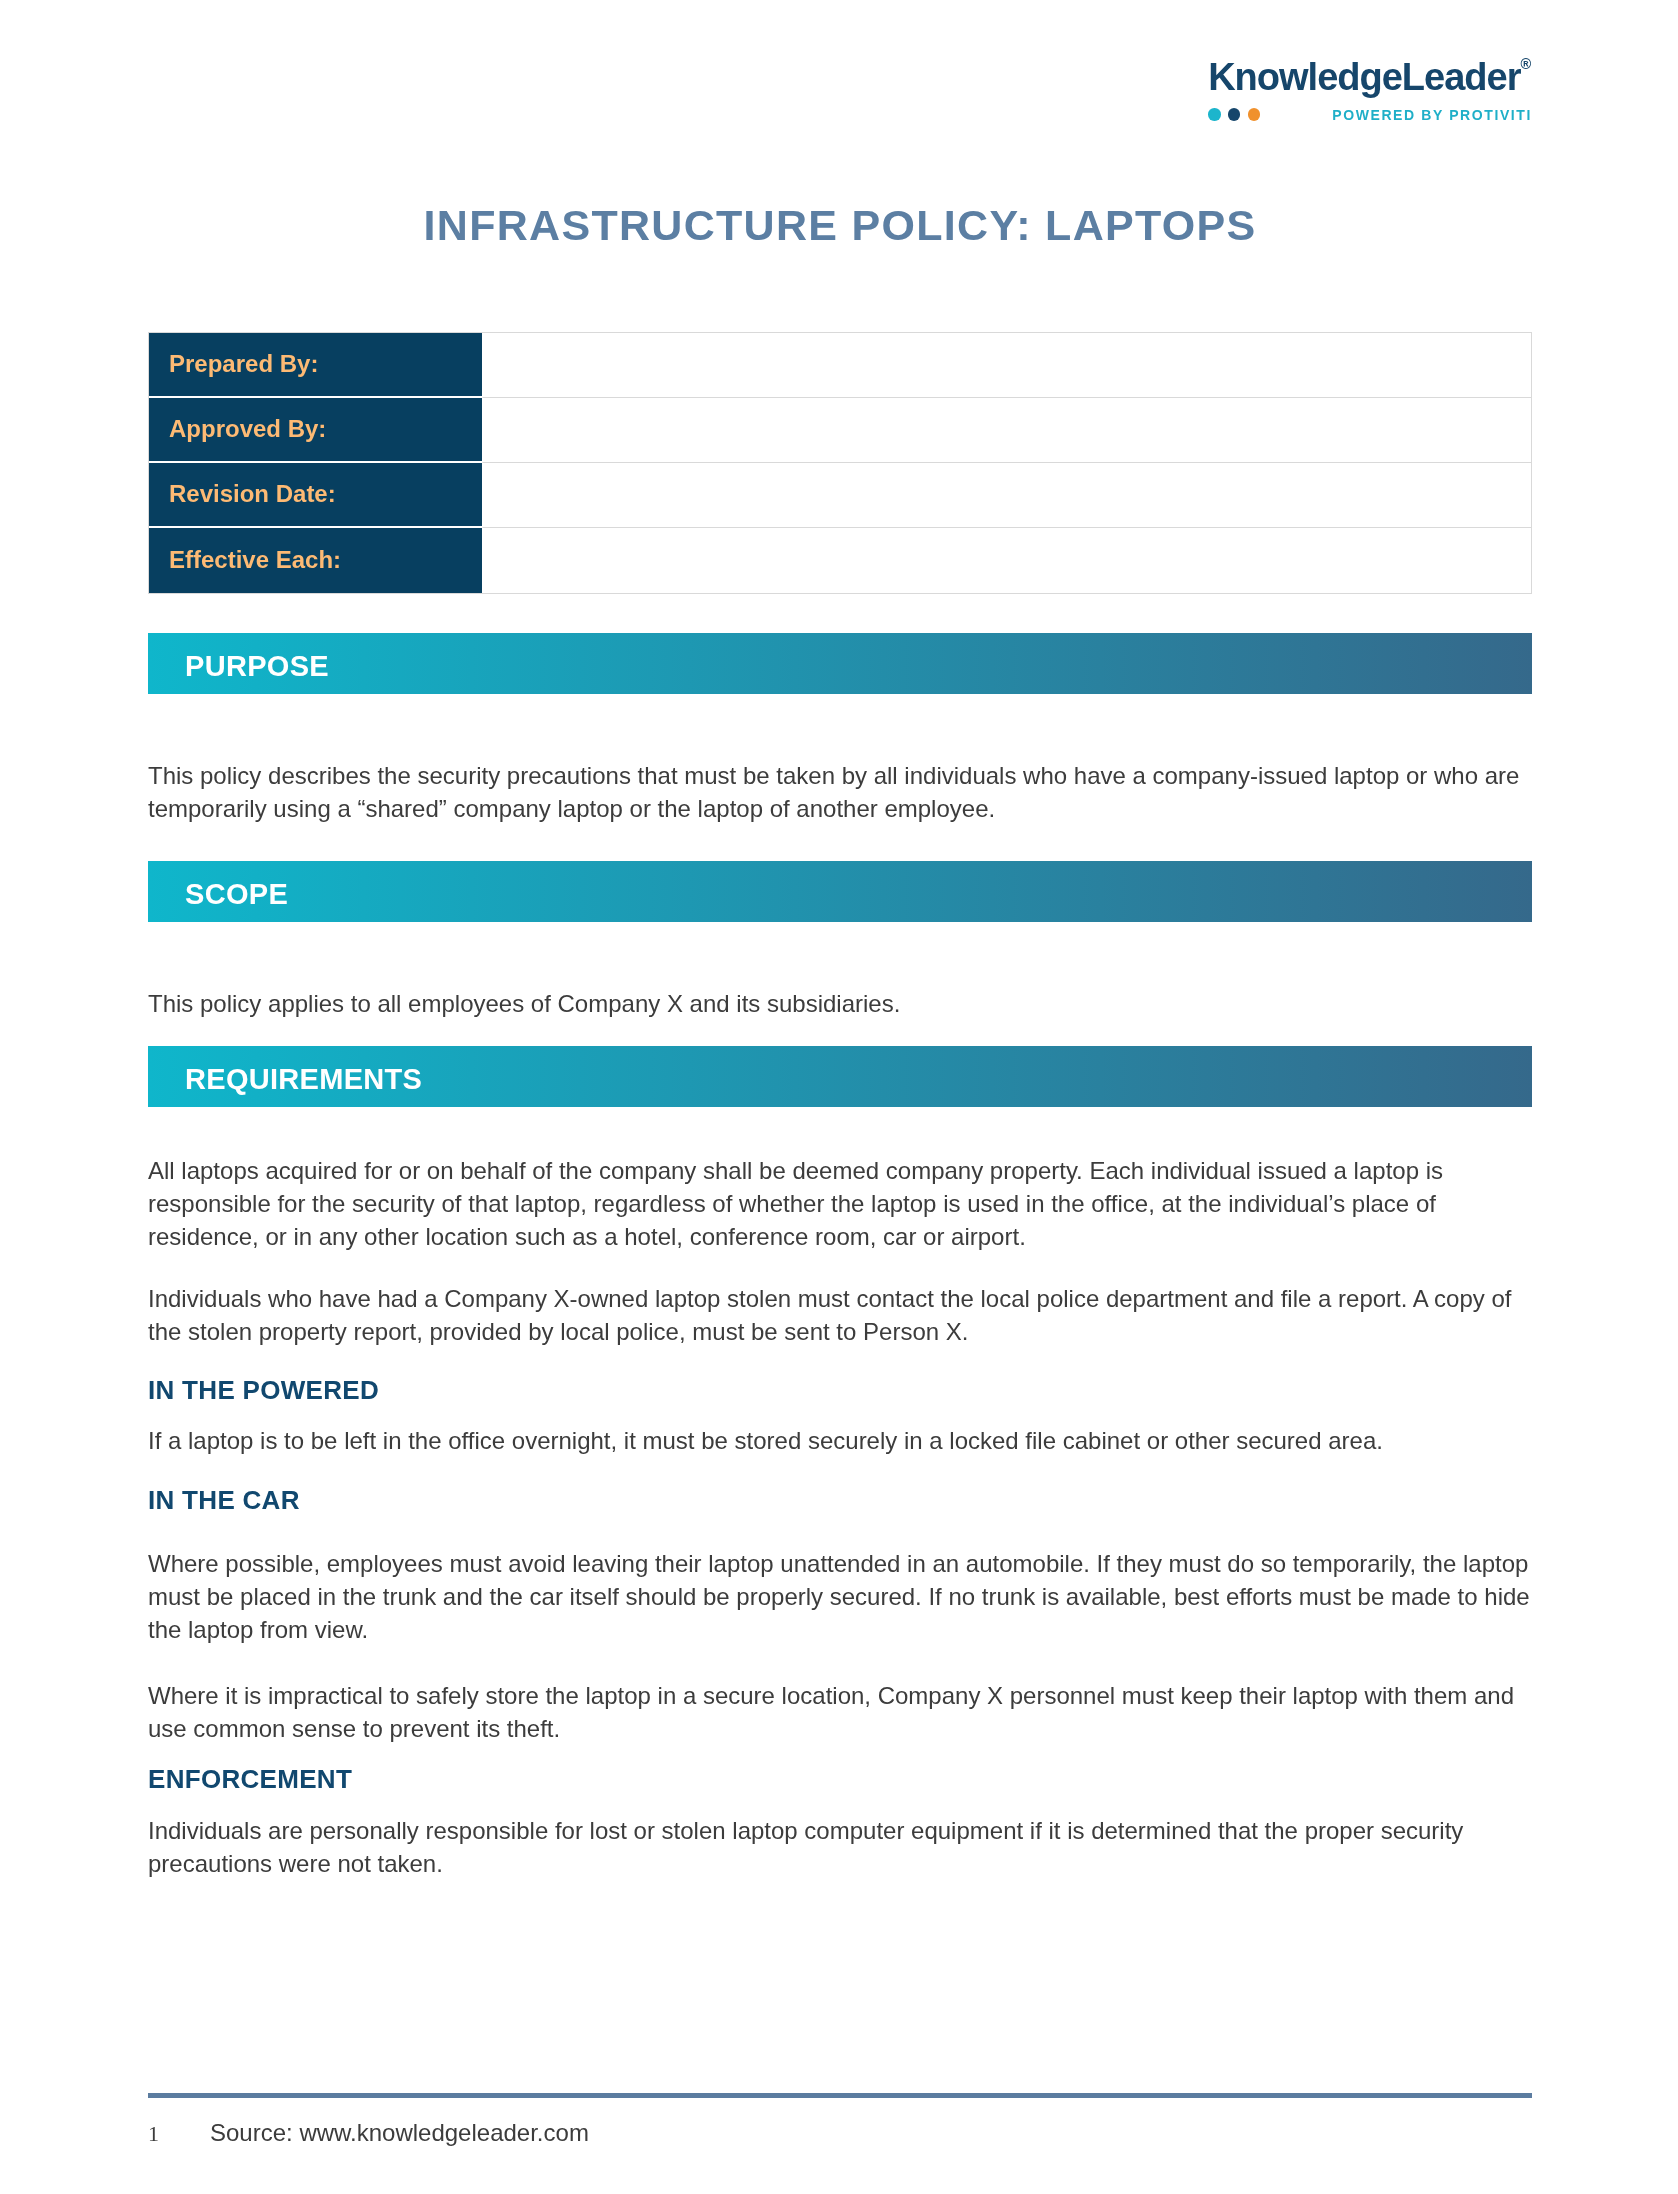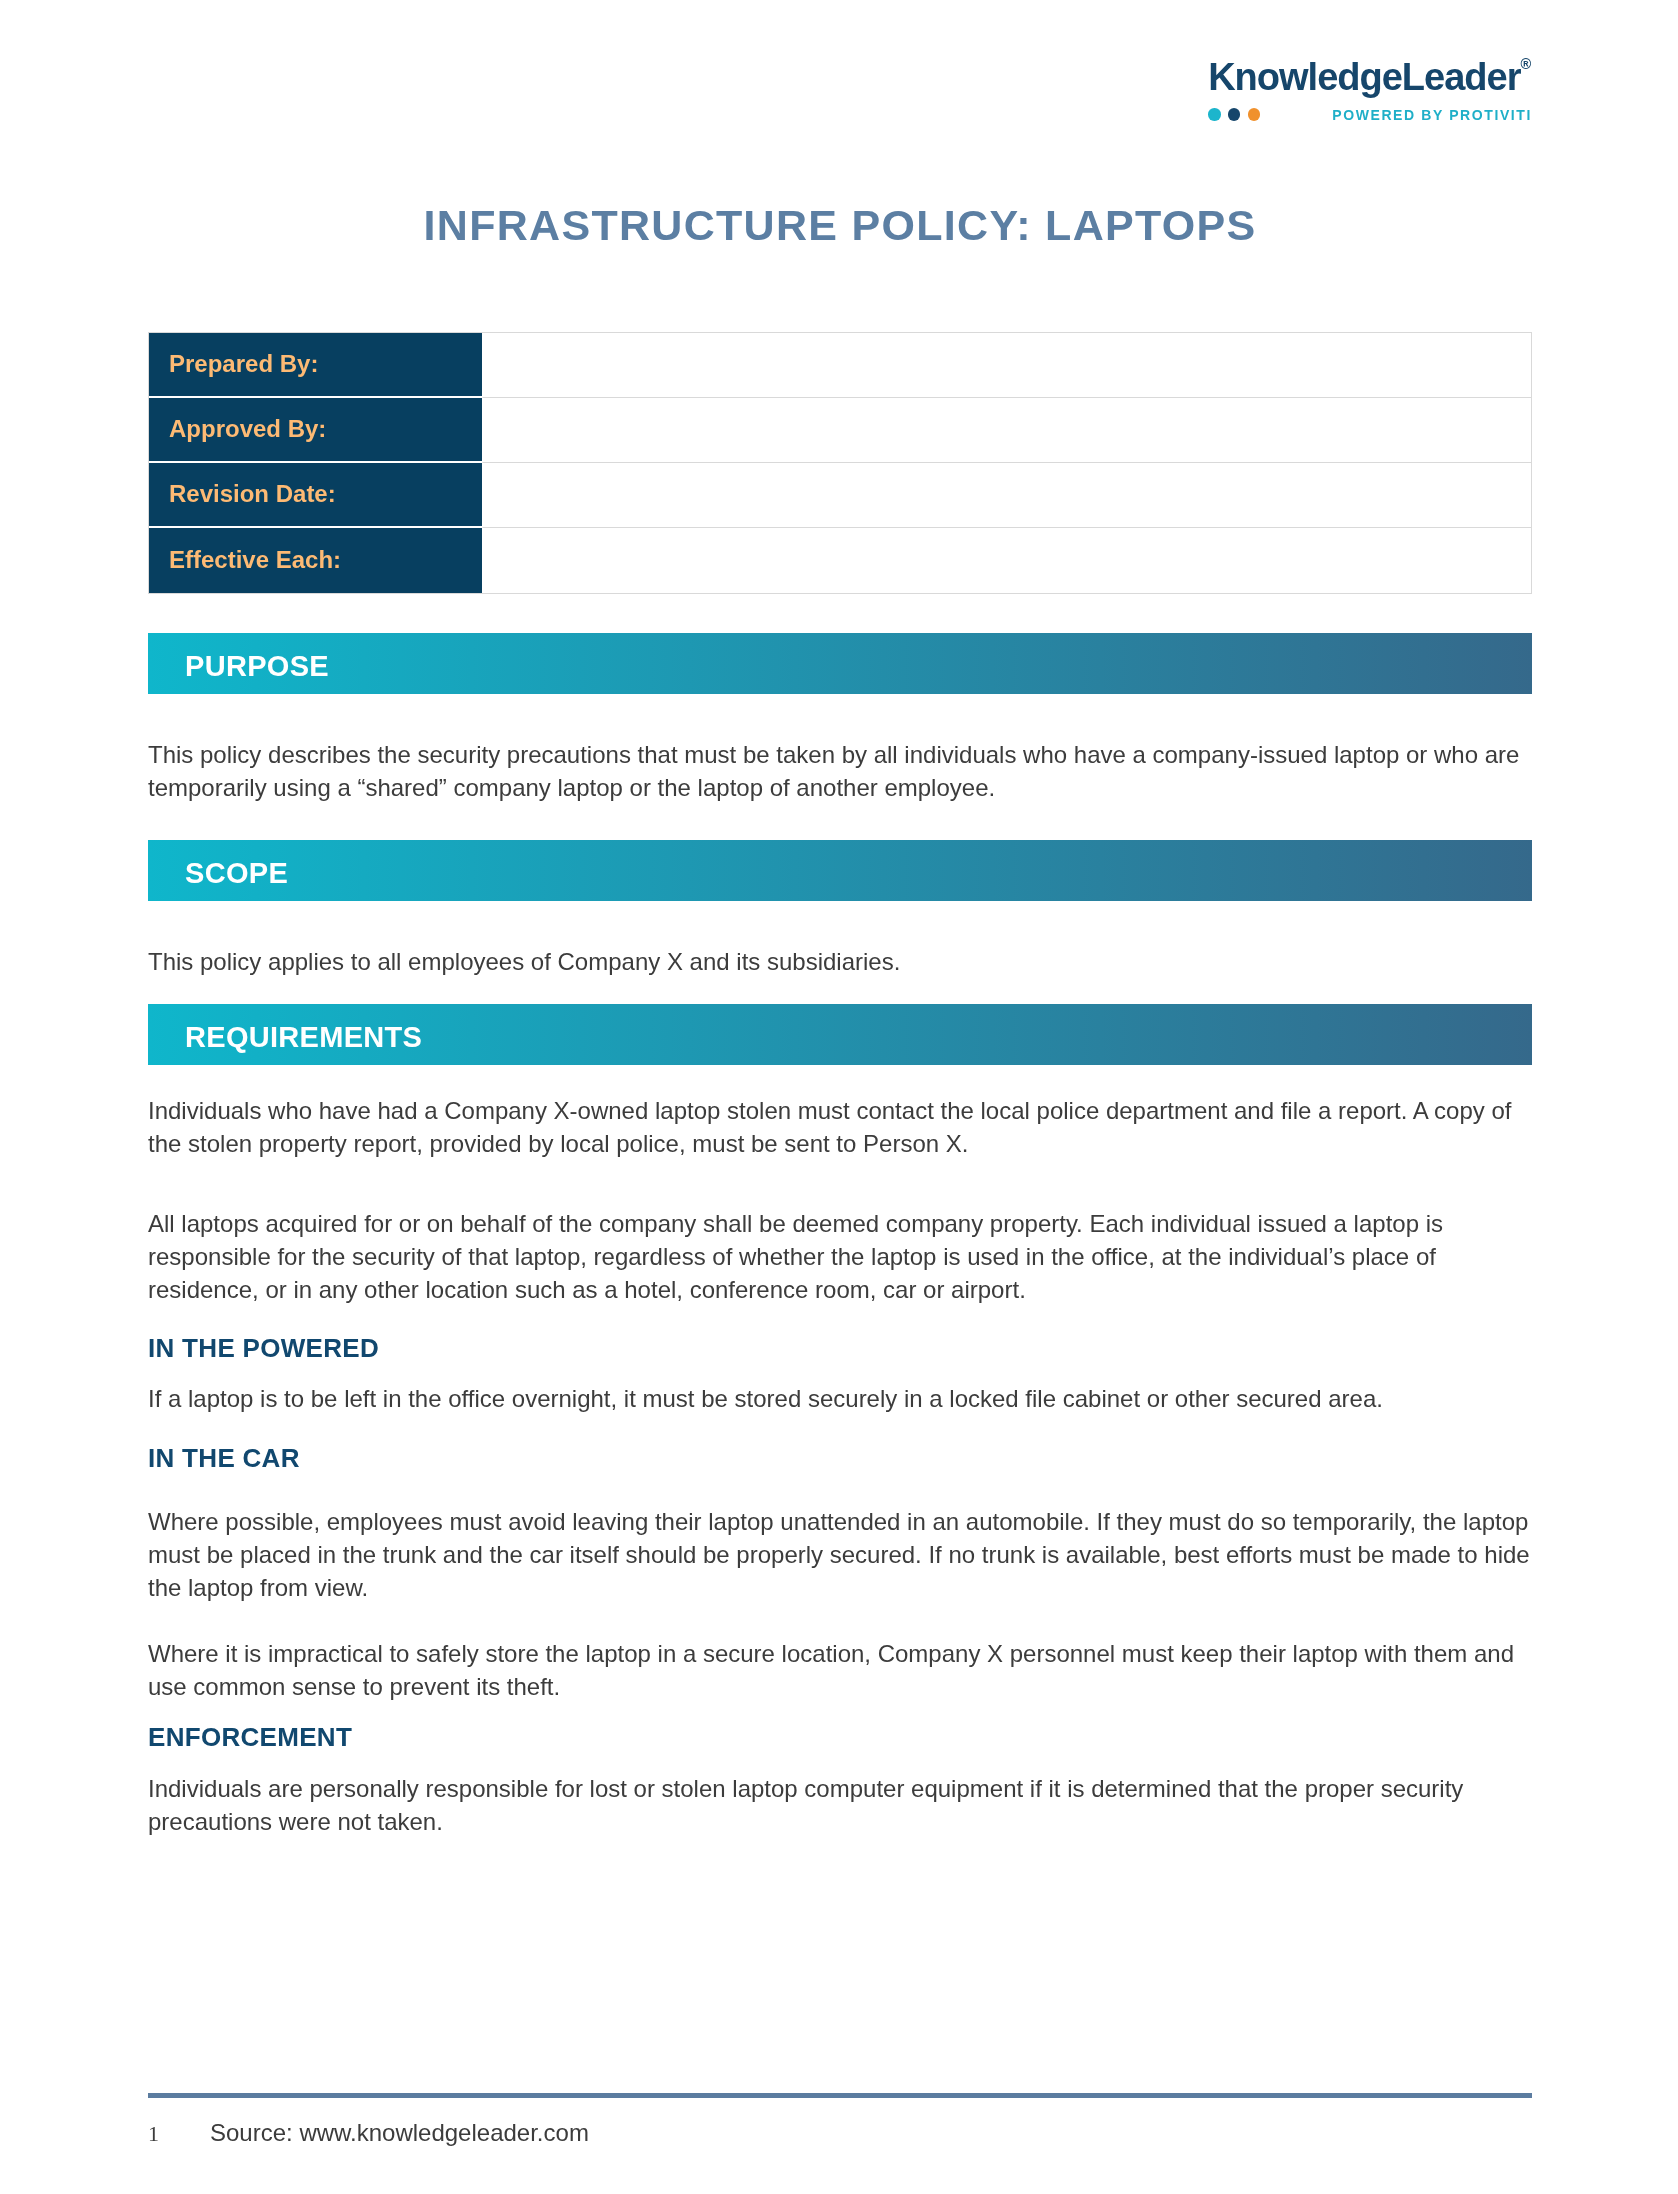--- a/index.html
+++ b/index.html
@@ -61,21 +61,21 @@
     color:#ffffff; font-size:29px; font-weight:700; letter-spacing:0.3px;
   }
 
   
   .body-text { font-size:24px; line-height:33px; color:#3C3C3C; }
   .subheading { color:#11486F; font-size:26px; font-weight:700; letter-spacing:0.3px; line-height:1.1; }
 
   .mt-40{margin-top:26px} .mt-42{margin-top:28px} .mt-44{margin-top:29px}
   .mt-46{margin-top:20px} .mt-48{margin-top:32px} .mt-50{margin-top:33px}
   .mt-54{margin-top:36px} .mt-56{margin-top:37px} .mt-60{margin-top:39px}
-  .mt-72{margin-top:47px} .mt-74{margin-top:44px}
+  .mt-72{margin-top:47px} .mt-74{margin-top:65px}
 
   
   .page-footer { position:absolute; left:148px; right:146px; top:2093px; }
   .footer-rule { height:5.3px; background:#5B7CA0; }
   .footer-row  { margin-top:21px; display:flex; align-items:baseline; }
   .page-num { font-family:"Liberation Serif", serif; font-size:22px; color:#3C3C3C; }
   .source   { margin-left:51px; font-size:24px; color:#3C3C3C; }
 </style>
 </head>
 <body>
@@ -123,22 +123,22 @@
     <p class="body-text mt-74">This policy describes the security precautions that must be taken by all individuals who have a company-issued laptop or who are temporarily using a “shared” company laptop or the laptop of another employee.</p>
   </section>
 
   <section>
     <div class="section-bar mt-54">SCOPE</div>
     <p class="body-text mt-74">This policy applies to all employees of Company X and its subsidiaries.</p>
   </section>
 
   <section>
     <div class="section-bar mt-40">REQUIREMENTS</div>
+    <p class="body-text mt-72">All laptops acquired for or on behalf of the company shall be deemed company property. Each individual issued a laptop is responsible for the security of that laptop, regardless of whether the laptop is used in the office, at the individual’s place of residence, or in any other location such as a hotel, conference room, car or airport.</p>
     <p class="body-text mt-44">Individuals who have had a Company X-owned laptop stolen must contact the local police department and file a report. A copy of the stolen property report, provided by local police, must be sent to Person X.</p>
-    <p class="body-text mt-72">All laptops acquired for or on behalf of the company shall be deemed company property. Each individual issued a laptop is responsible for the security of that laptop, regardless of whether the laptop is used in the office, at the individual’s place of residence, or in any other location such as a hotel, conference room, car or airport.</p>
 
     <h3 class="subheading mt-42">IN THE POWERED</h3>
     <p class="body-text mt-46">If a laptop is to be left in the office overnight, it must be stored securely in a locked file cabinet or other secured area.</p>
 
     <h3 class="subheading mt-44">IN THE CAR</h3>
     <p class="body-text mt-48">Where possible, employees must avoid leaving their laptop unattended in an automobile. If they must do so temporarily, the laptop must be placed in the trunk and the car itself should be properly secured. If no trunk is available, best efforts must be made to hide the laptop from view.</p>
 
     <p class="body-text mt-50">Where it is impractical to safely store the laptop in a secure location, Company X personnel must keep their laptop with them and use common sense to prevent its theft.</p>
 
     <h3 class="subheading mt-46">ENFORCEMENT</h3>

